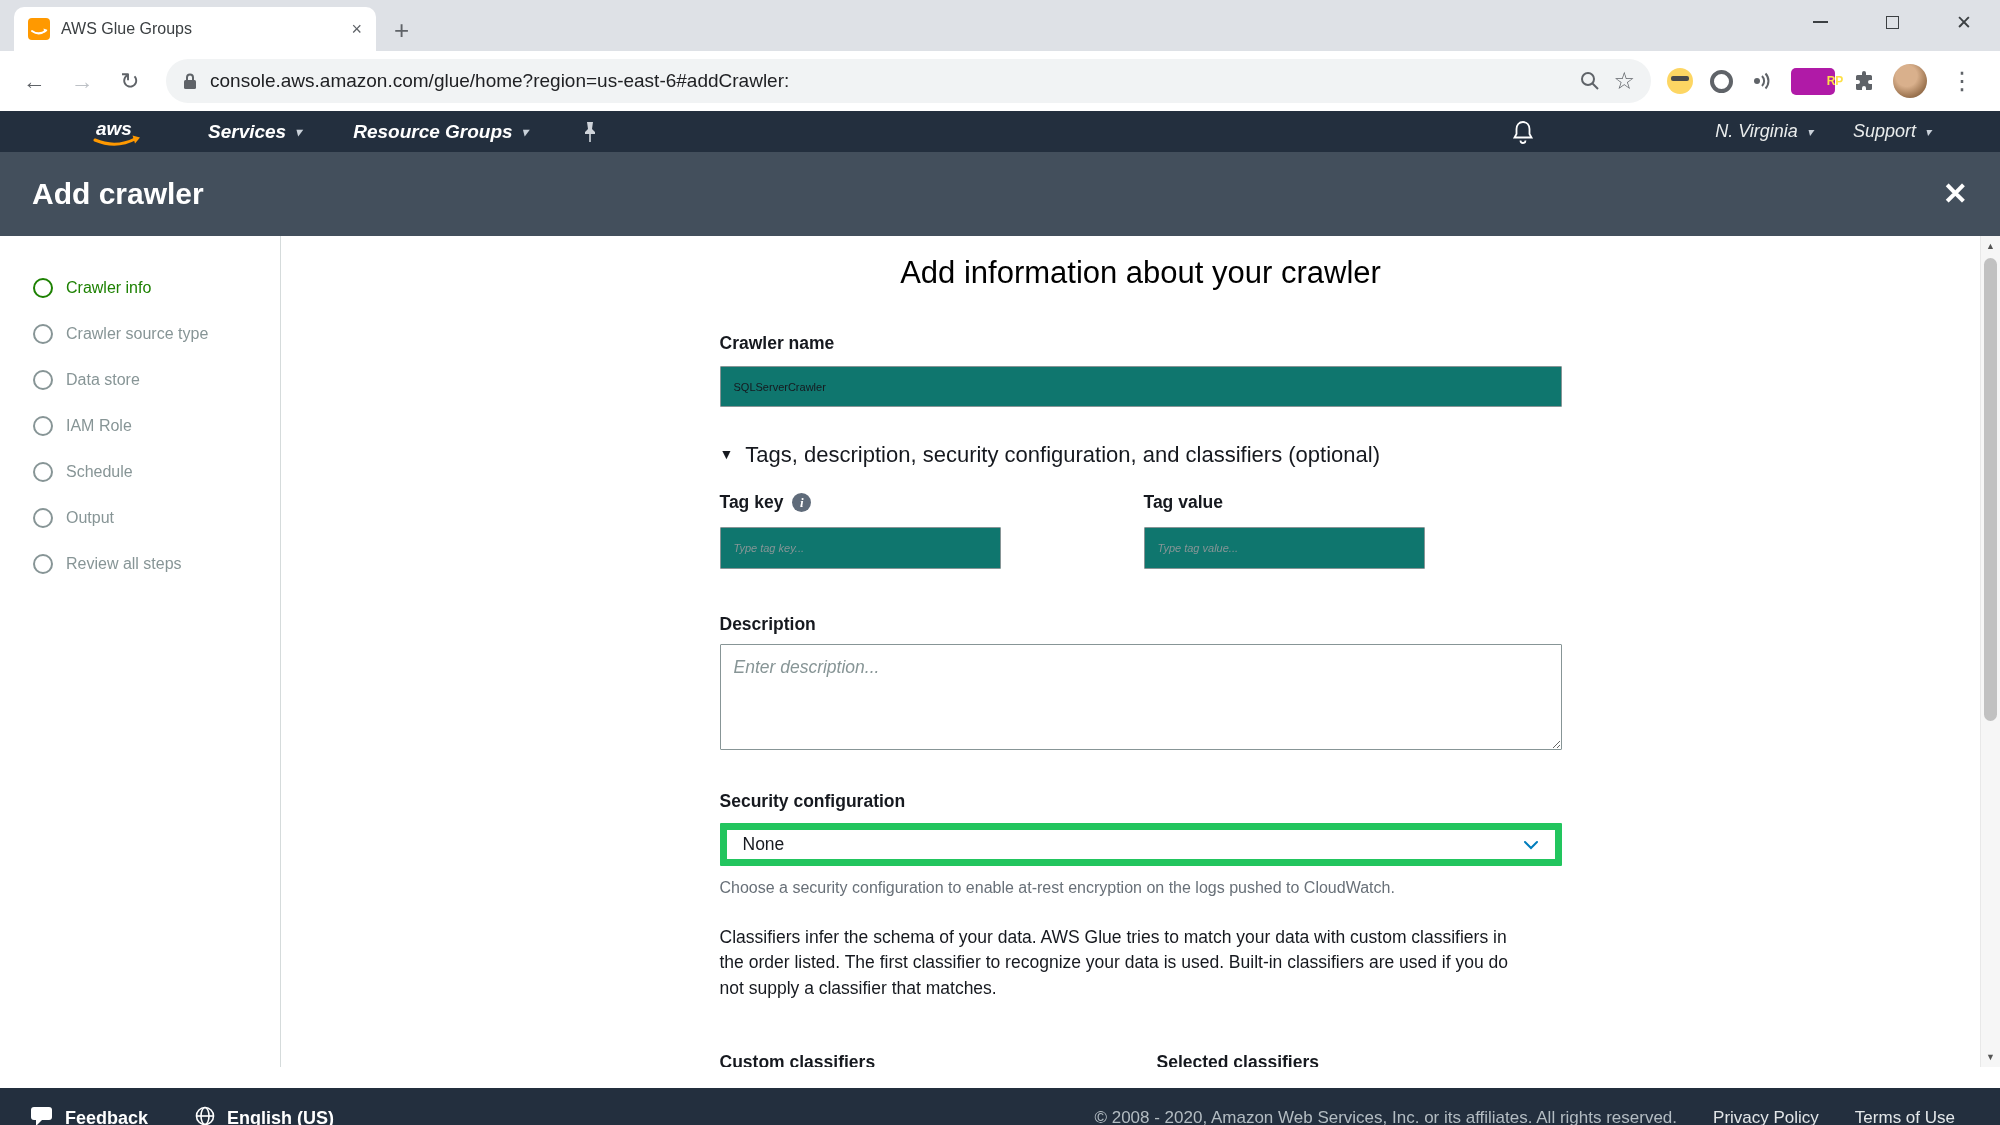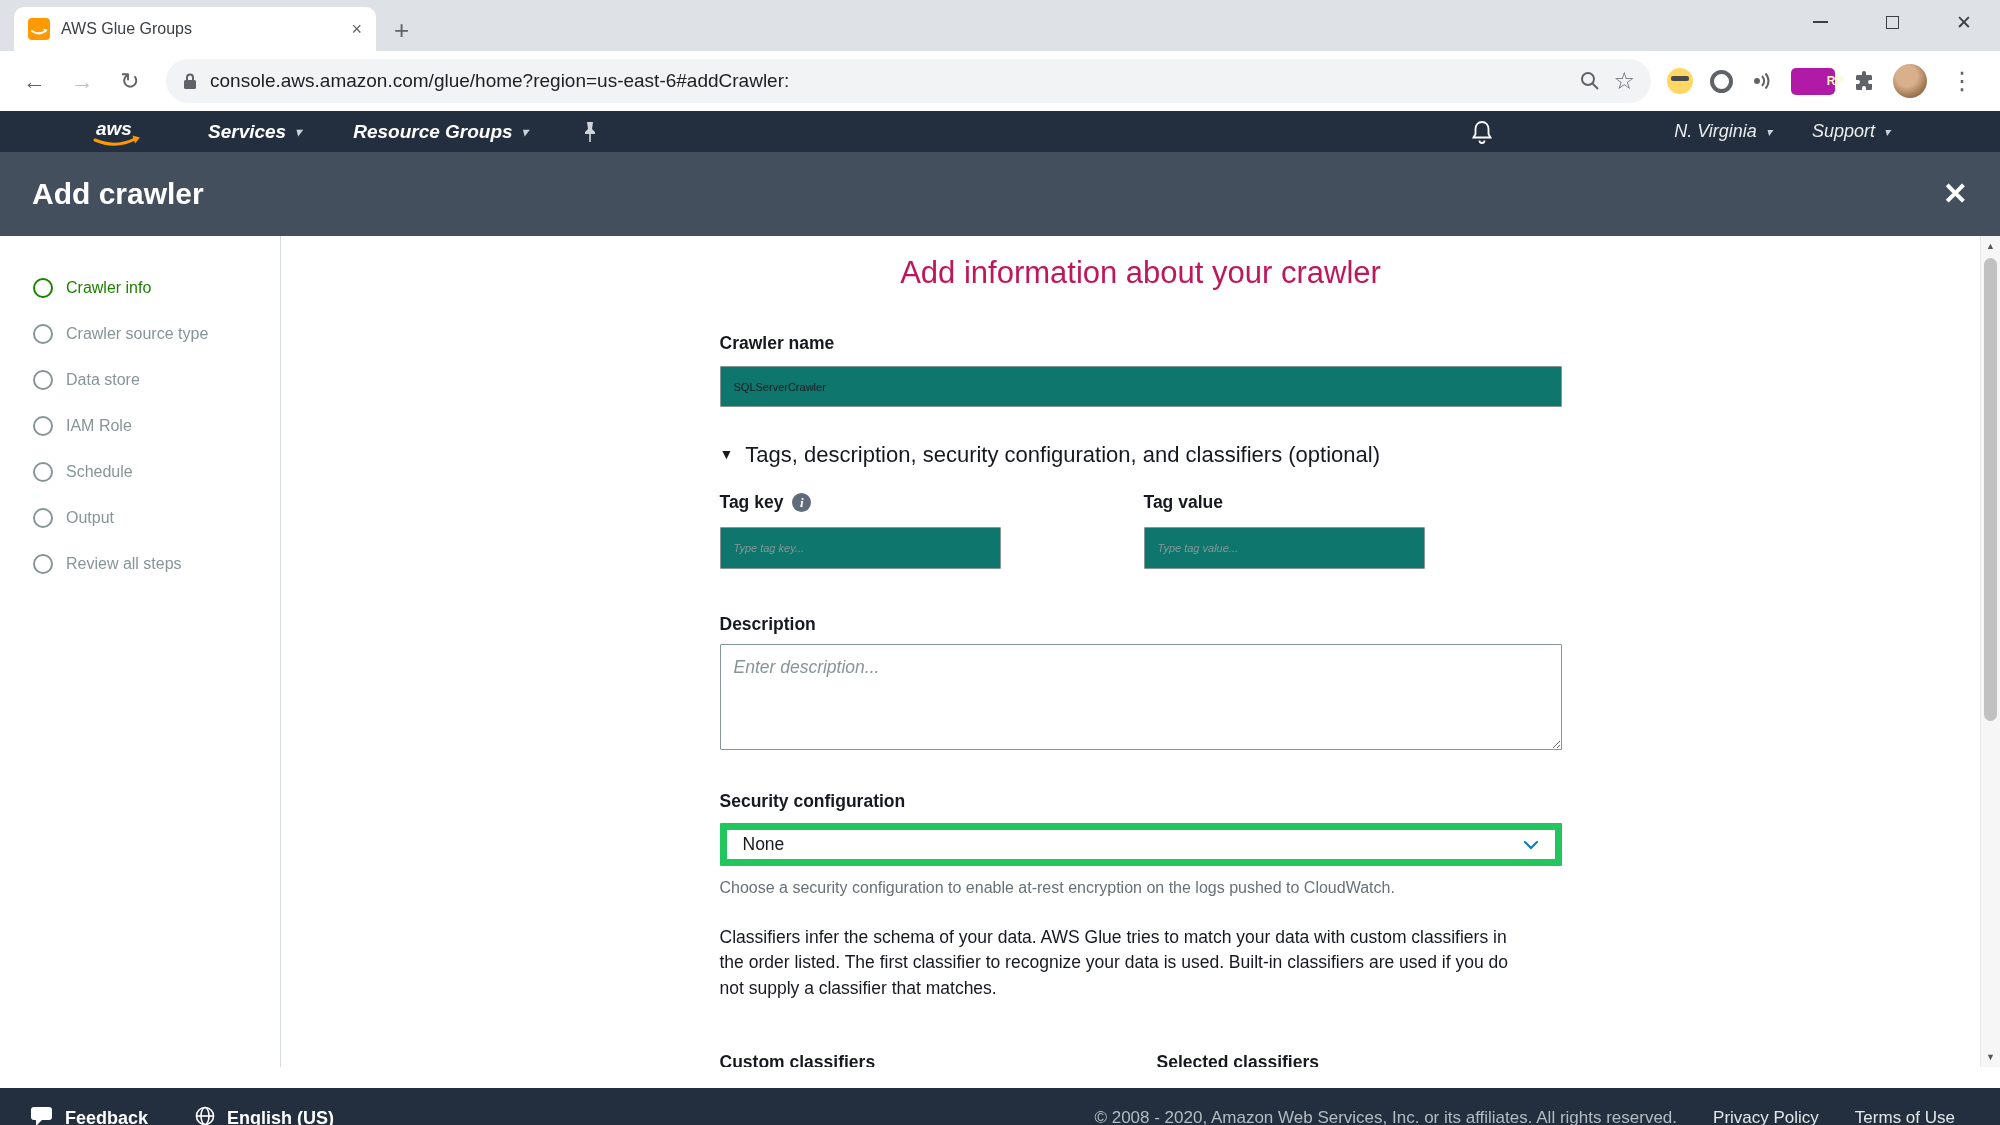--- a/index.html
+++ b/index.html
@@ -26,53 +26,53 @@
   .navbtn { width:40px; height:40px; border-radius:50%; display:flex; align-items:center; justify-content:center; font-size:23px; color:#5f6368; cursor:pointer; flex:none; }
   .navbtn.disabled { color:#bdc1c6; }
   .omnibox { flex:1; height:44px; background:#f1f3f4; border-radius:22px; display:flex; align-items:center; padding:0 16px; gap:12px; margin:0 8px; min-width:0; }
   .urltext { font-size:19px; color:#202124; flex:1; white-space:nowrap; overflow:hidden; }
   .omni-ic { flex:none; display:flex; align-items:center; cursor:pointer; }
   .star { font-size:24px; color:#5f6368; }
   .extrow { display:flex; align-items:center; gap:17px; flex:none; padding-right:6px; }
   .ext-emoji { width:26px; height:26px; border-radius:50%; background:#fdd663; position:relative; display:inline-block; cursor:pointer; }
   .ext-emoji .shades { position:absolute; top:8px; left:4px; width:18px; height:5px; background:#4a4a4a; border-radius:2px; }
   .ext-ring { width:23px; height:23px; border-radius:50%; border:4px solid #5f6368; display:inline-block; cursor:pointer; }
-  .ext-rp { width:27px; height:27px; border-radius:5px; background:#b01aa7; color:#fef9c3; font-size:12px; font-weight:bold; display:flex; align-items:center; justify-content:center; cursor:pointer;padding-left:44px; }
+  .ext-rp { width:27px; height:27px; border-radius:5px; background:#b01aa7; color:#fde047; font-size:12px; font-weight:bold; display:flex; align-items:center; justify-content:center; cursor:pointer;padding-left:44px; }
   .avatar { width:34px; height:34px; border-radius:50%; background:radial-gradient(circle at 40% 35%, #d9b08c 0 35%, #9c7450 70%, #6c4f36); cursor:pointer; }
   .kebab { font-size:24px; color:#5f6368; cursor:pointer; padding:0 6px; }
 
   
   .awsnav { height:41px; background:#232f3e; display:flex; align-items:center; flex:none; color:#fff;font-style:italic; }
   .awsnav .logo { margin-left:88px; cursor:pointer; display:flex; align-items:center; }
   .nav-item { display:flex; align-items:center; gap:9px; cursor:pointer; font-size:19px; font-weight:bold; color:#fff; }
   .nav-item .chev { font-size:12px; color:#c9d1d9; }
   .nav-item.light { font-weight:normal; font-size:18px; color:#eaeded; }
   .m-services { margin-left:64px; }
   .m-rg { margin-left:52px; }
   .m-pin { margin-left:52px; cursor:pointer; display:flex; align-items:center; }
-  .nav-right { margin-left:auto; display:flex; align-items:center; padding-right:110px; }
+  .nav-right { margin-left:auto; display:flex; align-items:center; padding-right:69px; }
   .bell { cursor:pointer; display:flex; align-items:center; margin-right:180px; }
   .m-region { margin-right:40px; }
 
   
   .pagehdr { height:84px; background:#434f5c; display:flex; align-items:center; padding:0 32px; flex:none; }
   .pagehdr .title { color:#fff; font-size:30px; font-weight:bold; }
   .pagehdr .closex { margin-left:auto; color:#fff; font-size:30px; font-weight:bold; cursor:pointer; line-height:1; }
 
   
   .content { height:831px; display:flex; position:relative; overflow:hidden; flex:none; background:#fff; }
   .sidebar { width:281px; border-right:1px solid #d5dbdb; padding-top:29px; flex:none; }
   .step { display:flex; align-items:center; gap:13px; height:46px; padding-left:33px; cursor:pointer; }
   .step-circle { width:20px; height:20px; border-radius:50%; border:2.5px solid #879596; flex:none; background:#fff; }
   .step-label { font-size:16px; color:#879596; white-space:nowrap; }
   .step.active .step-circle { border-color:#1d8102; }
   .step.active .step-label { color:#1d8102; }
 
   .main { flex:1; padding-top:18px; overflow:hidden; }
-  .main h1 { font-size:31px; font-weight:400; line-height:37px; text-align:center; color:#be185d; }
+  .main h1 { font-size:31px; font-weight:400; line-height:37px; text-align:center; color:#000000; }
   .form-col { width:842px; margin:0 auto; }
   .field-label { font-size:17.5px; font-weight:bold; color:#16191f; line-height:21px; display:flex; align-items:center; gap:9px; }
   .lbl-crawler { margin-top:42px; }
   .txt { width:100%; height:41px; border:1px solid #879596; border-radius:1px; font-family:"Liberation Sans", sans-serif; font-size:11px; color:#16191f; padding:0 13px; background:#0f766e; outline:none; }
   .txt::placeholder, textarea::placeholder { color:#879596; font-style:italic; }
   .in-crawler { margin-top:12px; }
   .toggle { margin-top:34px; display:flex; align-items:center; gap:12px; font-size:22px; color:#16191f; line-height:27px; cursor:pointer; }
   .toggle .tri { font-size:14px; color:#16191f; }
   .tagrow { display:grid; grid-template-columns:281px 281px; column-gap:143px; }
   .tagrow-labels { margin-top:24px; }

